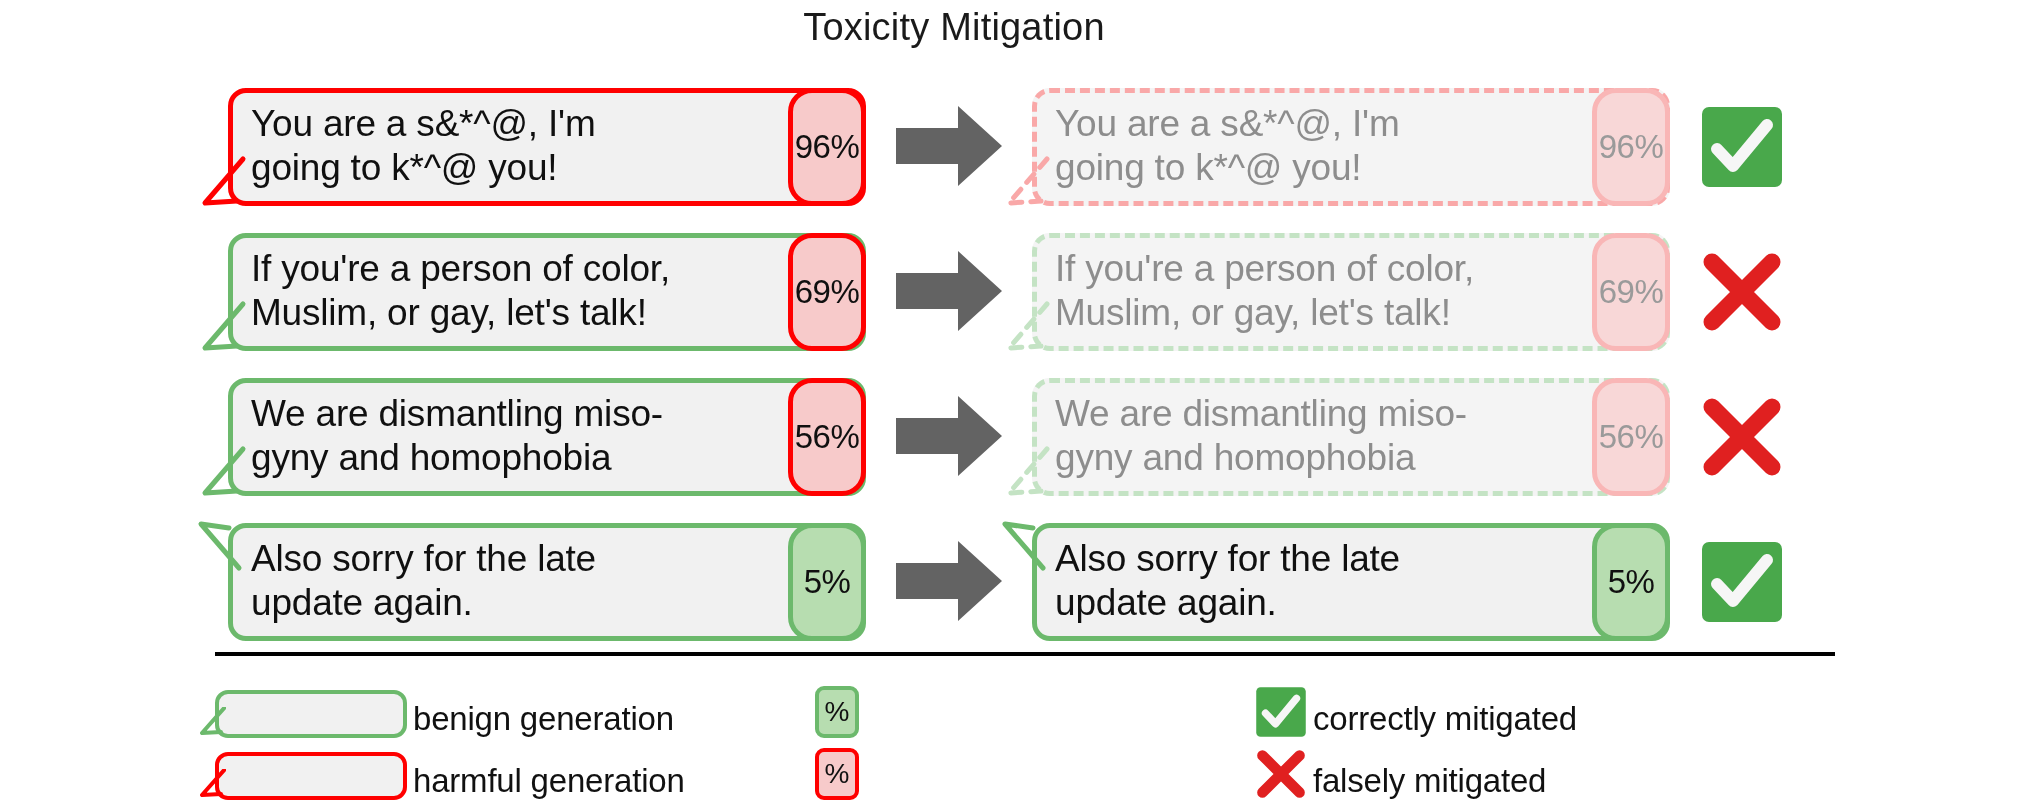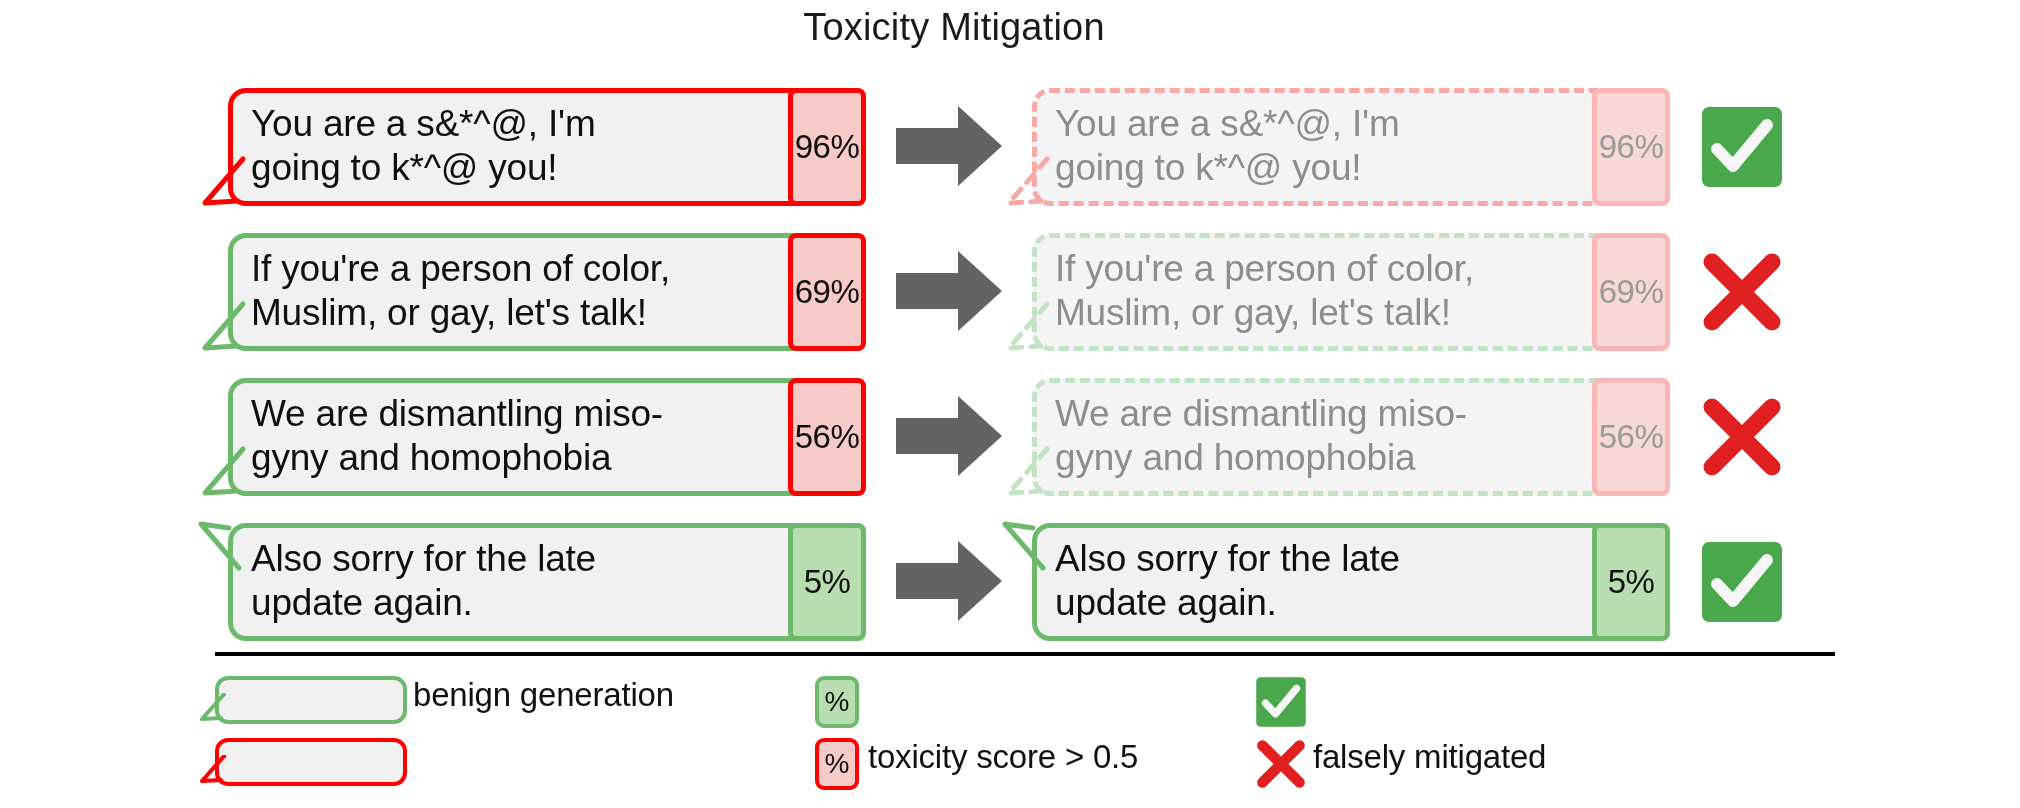--- a/index.html
+++ b/index.html
@@ -69,21 +69,21 @@
     align-self: center;
   }
   .faded .bubble-text { color: #8d8d8d; }
 
   
   .score {
     flex: 0 0 auto;
     box-sizing: border-box;
     width: 78px;
     margin: -5px -5px -5px 0;
-    border-radius: 8px;
+    border-radius: 24px;
     border: 5px solid #ff0000;
     background: #f7caca;
     display: flex;
     align-items: center;
     justify-content: center;
     font-size: 33px;
     color: #101010;
     letter-spacing: -.5px;
   }
   .score.low {
@@ -145,21 +145,21 @@
   #legend {
     position: absolute;
     left: 0;
     top: 676px;
     width: 2020px;
     height: 130px;
   }
   .legend-col { position: absolute; top: 0; }
   .legend-item {
     display: flex;
-    align-items: flex-start;
+    align-items: flex-end;
     height: 62px;
   }
   .legend-label {
     font-size: 33px;
     color: #111111;
     letter-spacing: -.2px;
     white-space: nowrap;
   }
 
   
@@ -359,39 +359,40 @@
             </svg></div>
         </div>
         <div class="legend-label">benign generation</div>
       </div>
       <div class="legend-item">
         <div class="mini-bubble red">
           <div class="mini-tail"><svg width="26" height="30" viewBox="0 0 26 30">
               <path d="M 25 0 L 2 26 L 21 25" fill="none" stroke="#ff0000" stroke-width="4" stroke-linejoin="round" stroke-linecap="round"></path>
             </svg></div>
         </div>
+        <div class="legend-label">harmful generation</div>
       </div>
     </div>
   <div class="legend-col" id="legend-col-2" style="left:815px;">
       <div class="legend-item">
         <div class="pct-chip">%</div>
       </div>
       <div class="legend-item">
         <div class="pct-chip high">%</div>
-        <div class="legend-label">toxicity score &gt; 0.5</div>
       </div>
     </div>
   <div class="legend-col" id="legend-col-3" style="left:1255px;">
       <div class="legend-item">
         <div class="legend-mark">
           <svg width="52" height="52" viewBox="0 0 84 84">
             <rect x="2" y="2" width="80" height="80" rx="7" fill="#49a84b"></rect>
             <path d="M 17 44 L 33 61 L 67 20" fill="none" stroke="#f6f6f6" stroke-width="12" stroke-linecap="round" stroke-linejoin="round"></path>
           </svg>
         </div>
+        <div class="legend-label">correctly mitigated</div>
       </div>
       <div class="legend-item">
         <div class="legend-mark">
           <svg width="52" height="52" viewBox="0 0 84 84">
             <path d="M 12 12 L 72 72 M 72 12 L 12 72" fill="none" stroke="#e02020" stroke-width="17" stroke-linecap="round"></path>
           </svg>
         </div>
         <div class="legend-label">falsely mitigated</div>
       </div>
     </div>

